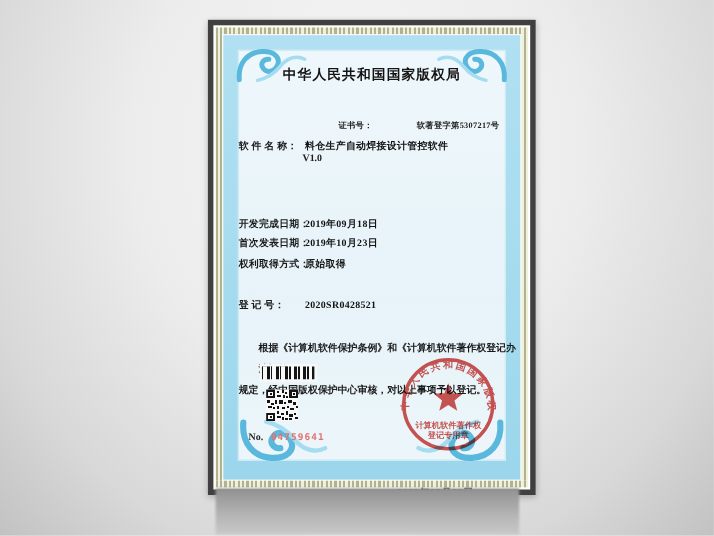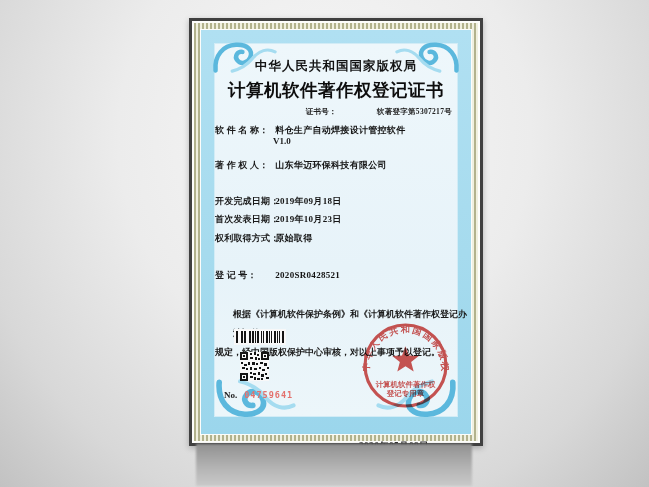--- a/index.html
+++ b/index.html
@@ -3,21 +3,21 @@
 <meta charset="utf-8">
 <style>
   html,body{margin:0;padding:0;}
   body{
     width:649px;height:487px;position:relative;overflow:hidden;
     font-family:"Liberation Serif", serif;
     background:radial-gradient(ellipse at 50% 28%, #f7f7f7 0%, #ececec 45%, #d8d8d8 78%, #c2c2c2 100%);
   }
   .cert{
     position:absolute;left:189px;top:18px;width:288px;height:422px;
-    background:#fdfdfb;border:3px solid #404040;
+    background:#fdfdfb;border:5px solid #404040;
     box-shadow:0 2px 6px rgba(0,0,0,.25);
   }
   .key-border{
     position:absolute;inset:2px;
     border:6px solid #b7b794;
     border-image:repeating-linear-gradient(90deg,#b2b28d 0 2px,#f0f0df 2px 4px) 6;
   }
   .blue-band{
     position:absolute;inset:9px;
     background:linear-gradient(180deg,#b0e0f2 0%,#a6dbee 55%,#9bd6ec 100%);
@@ -99,33 +99,28 @@
       <path d="M30 47 C42 44 54 37 62 27 C72 15 85 11 97 17" fill="none" stroke="#a5dcf0" stroke-width="5" stroke-linecap="round"></path>
     </svg>
     <svg class="flourish fl-br" viewBox="0 0 100 50">
       <path d="M4 46 C2 22 16 7 36 6 C54 5 63 15 58 26 C54 35 43 37 38 30 C33 24 38 16 46 17" fill="none" stroke="#5bb8dd" stroke-width="7" stroke-linecap="round"></path>
       <path d="M30 47 C42 44 54 37 62 27 C72 15 85 11 97 17" fill="none" stroke="#a5dcf0" stroke-width="5" stroke-linecap="round"></path>
     </svg>
   </div>
 
   <div class="content">
     <div class="issuer">中华人民共和国国家版权局</div>
-    <div class="cert-title">计算机软件著作权登记证书</div>
     <div class="cert-no"><b>证书号：</b><span>软著登字第5307217号</span></div>
 
     <div class="frow r1">
       <span class="lbl">软 件 名 称：</span>
       <span class="val">料仓生产自动焊接设计管控软件</span>
     </div>
     <div class="r1b">V1.0</div>
 
-    <div class="frow r2">
-      <span class="lbl">著 作 权 人：</span>
-      <span class="val">山东华迈环保科技有限公司</span>
-    </div>
     <div class="frow r3">
       <span class="lbl">开发完成日期：</span>
       <span class="val">2019年09月18日</span>
     </div>
     <div class="frow r4">
       <span class="lbl">首次发表日期：</span>
       <span class="val">2019年10月23日</span>
     </div>
     <div class="frow r5">
       <span class="lbl">权利取得方式：</span>

